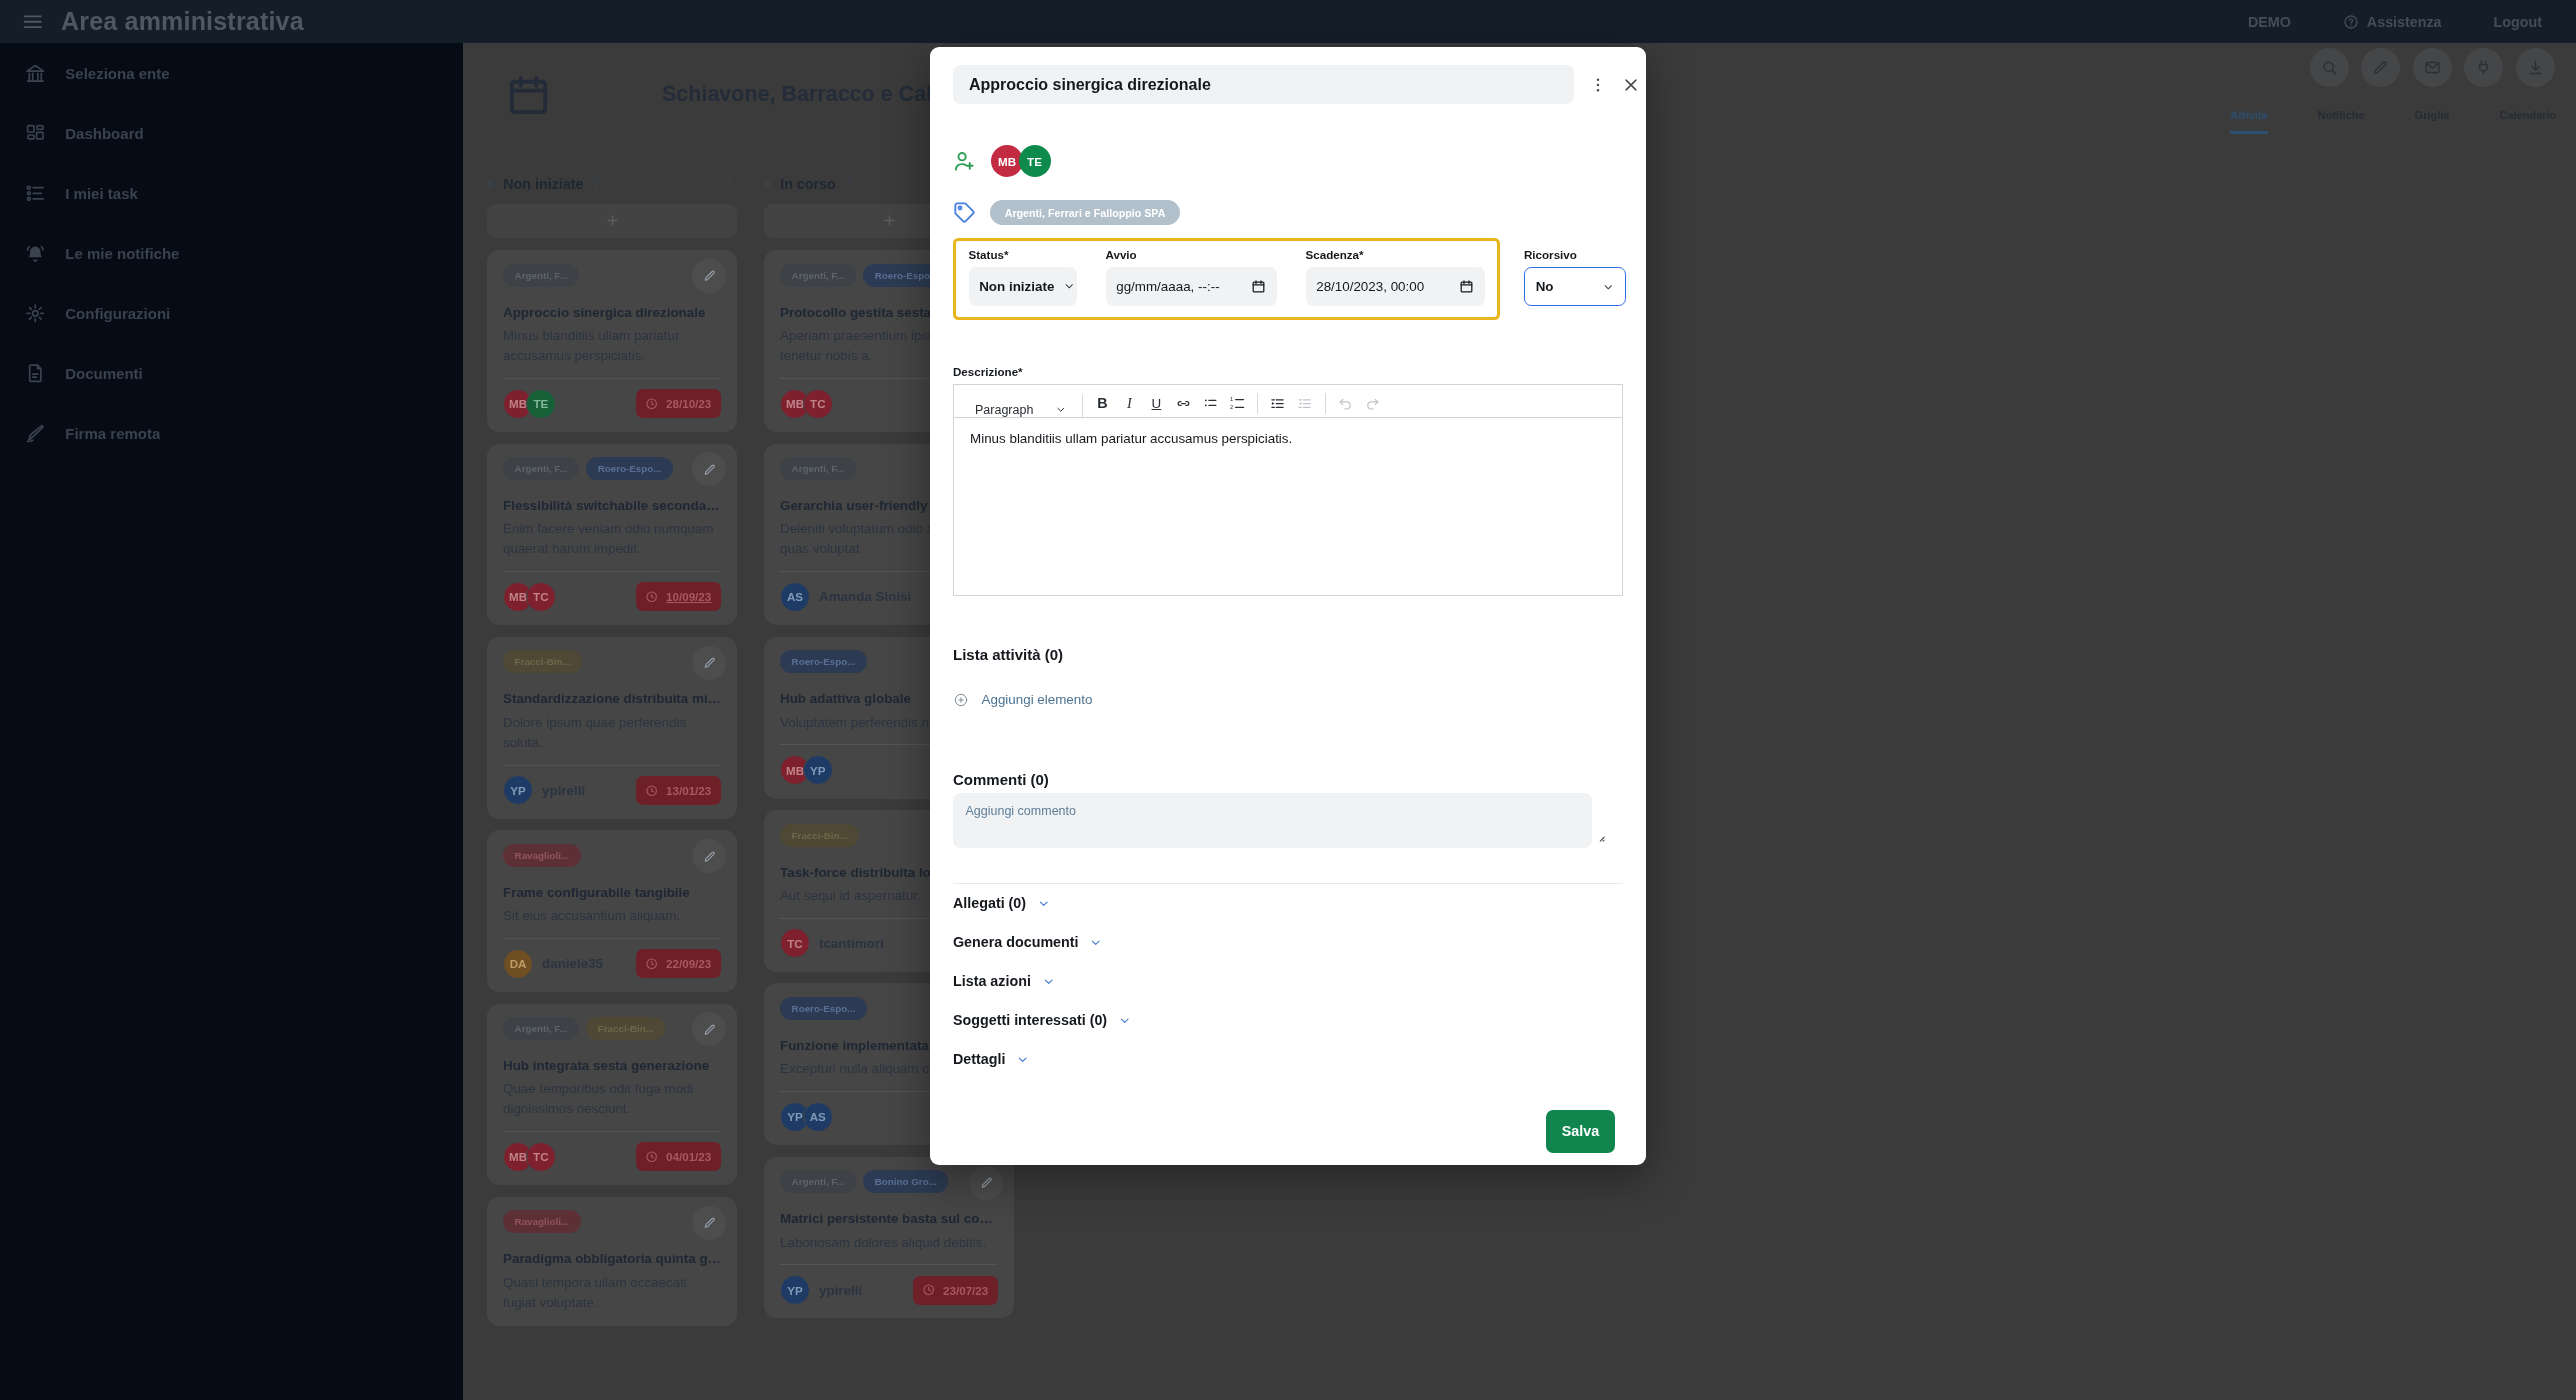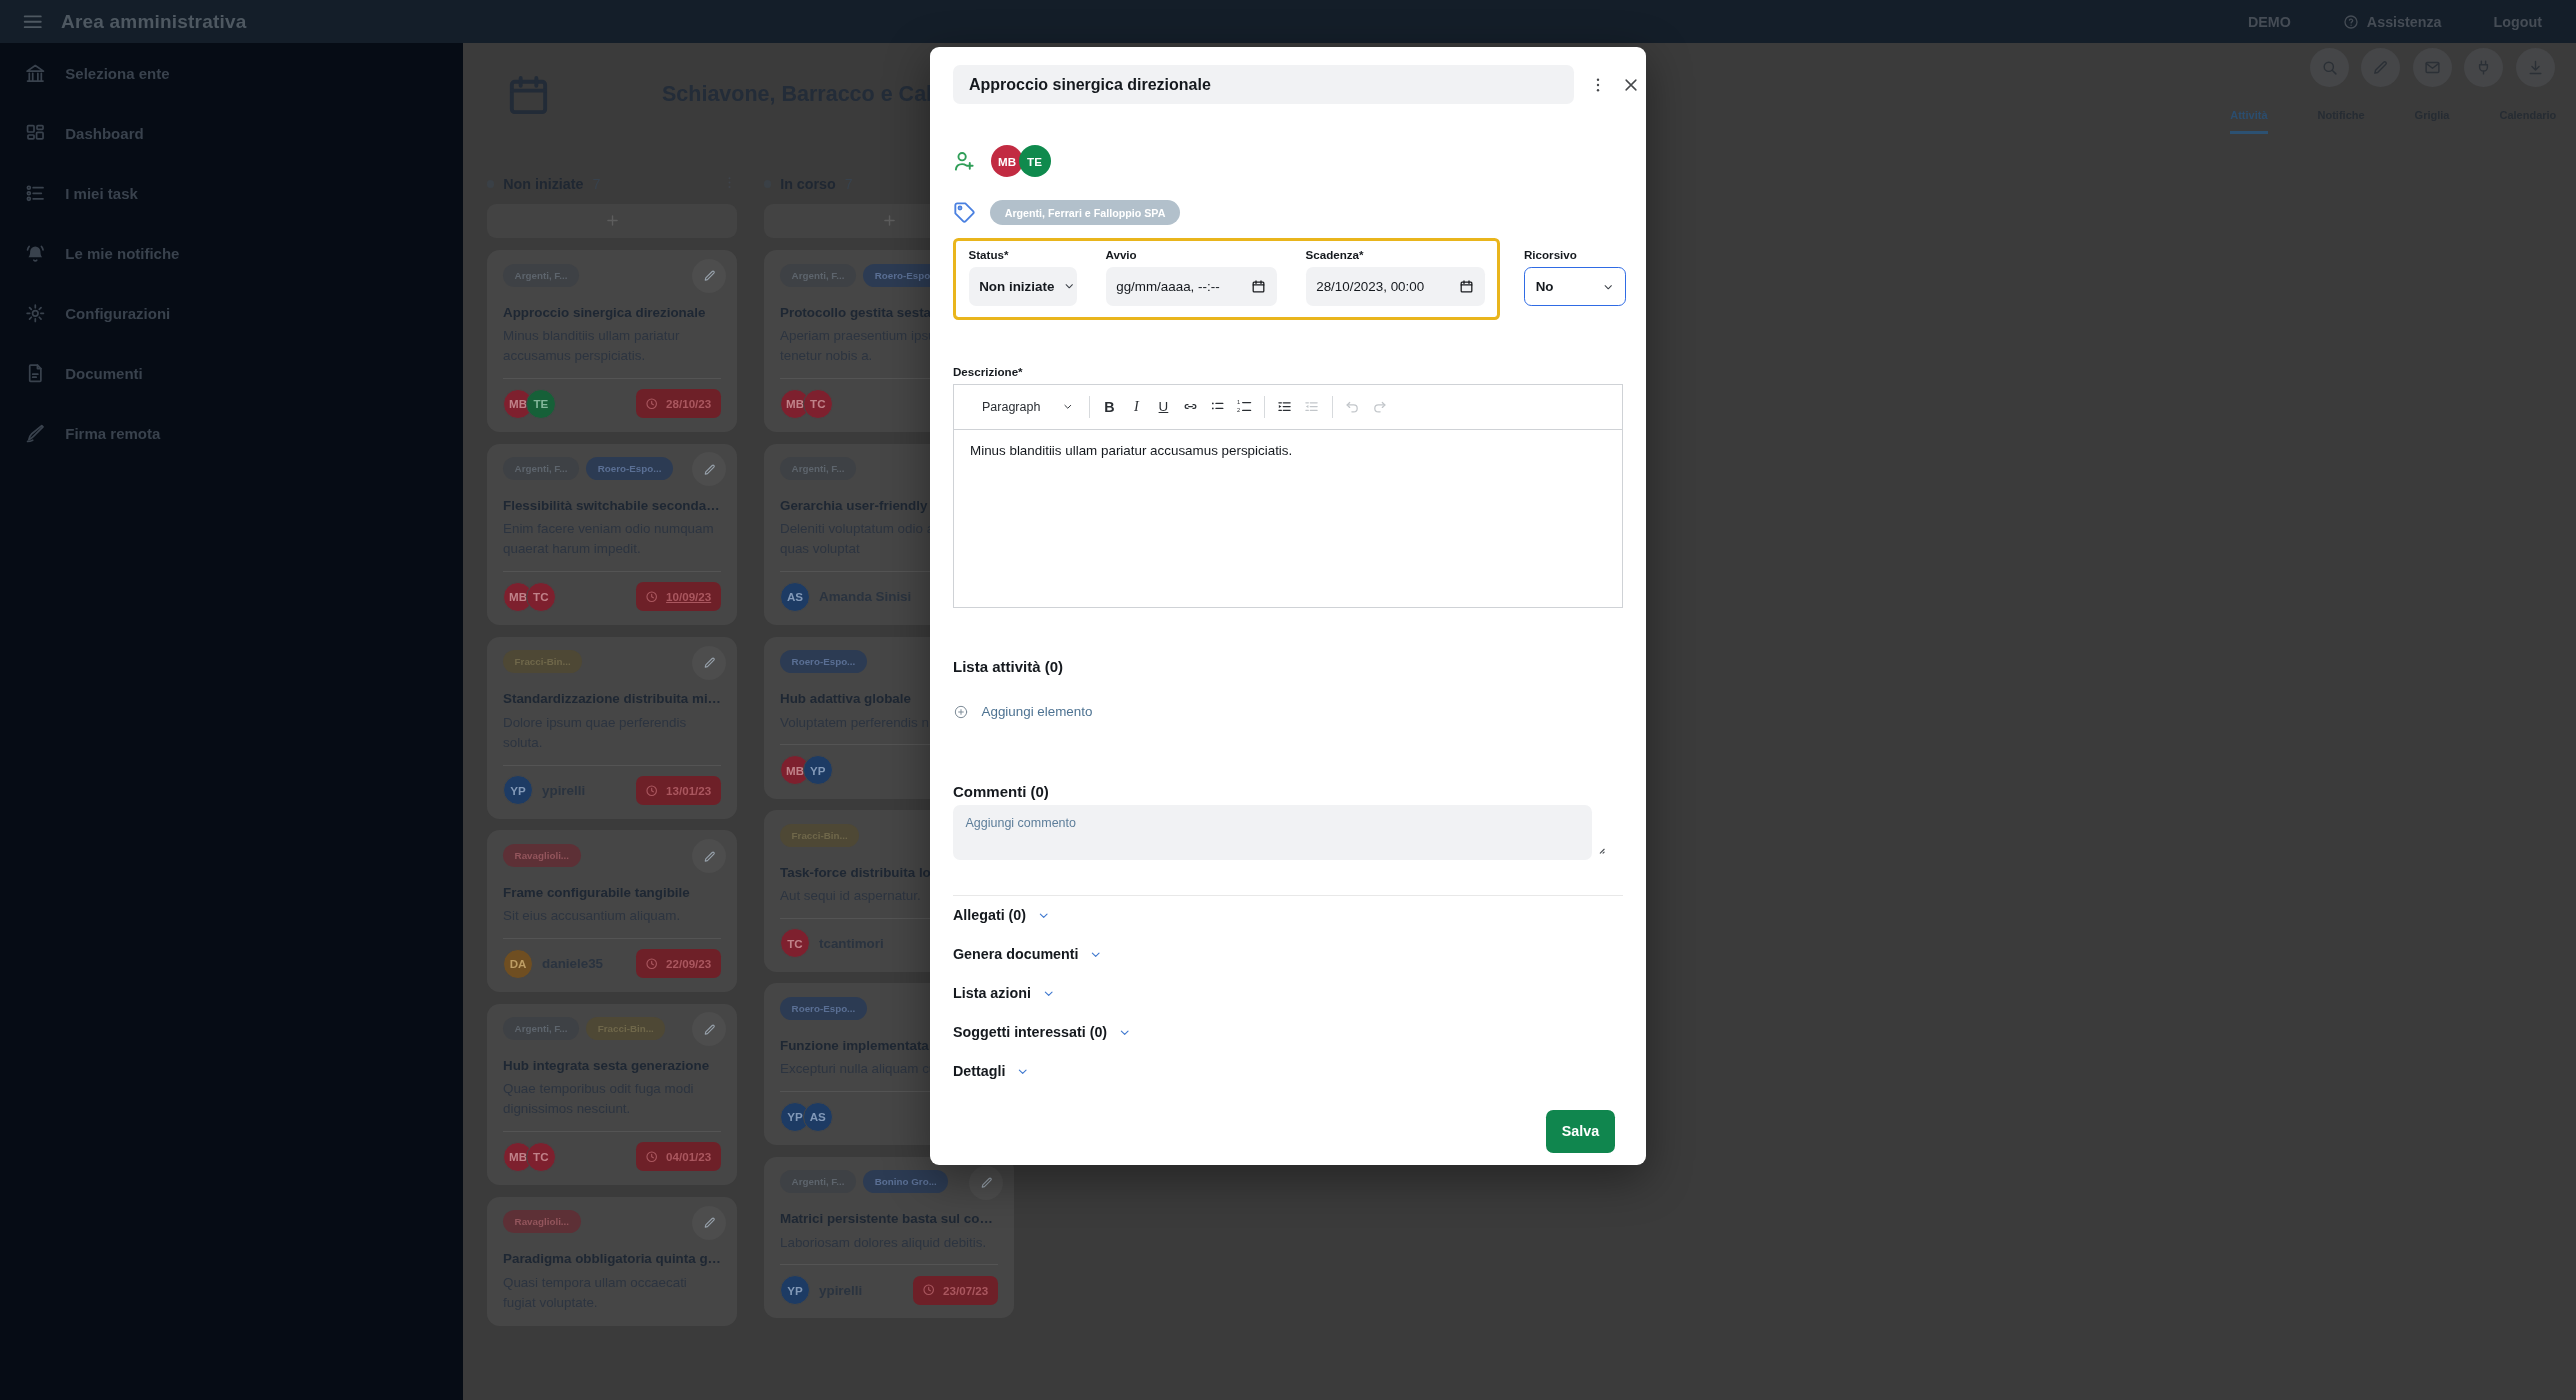--- a/index.html
+++ b/index.html
@@ -4,21 +4,21 @@
 <style>
   html,body{margin:0;padding:0;background:#3b3b3b;}
   body{width:2576px;height:1401px;overflow:hidden;font-family:"Liberation Sans",sans-serif;}
   .stage{position:relative;width:2576px;height:1401px;overflow:hidden;background:#3b3b3b;}
   .i{display:inline-flex;align-items:center;justify-content:center;}
   .i svg{width:1em;height:1em;}
 
   
   .topbar{position:absolute;left:0;top:0;right:0;height:43px;background:#141e29;display:flex;align-items:center;padding:0 21.5px;gap:18px;box-sizing:border-box;z-index:2;}
   .burger{font-size:21.5px;color:#4e5861;cursor:pointer;background:none;border:none;padding:0;display:inline-flex;}
-  .topbar-title{color:#4e5861;font-size:19px;font-weight:bold;letter-spacing:0.2px;}
+  .topbar-title{color:#4e5861;font-size:25px;font-weight:bold;letter-spacing:0.2px;}
   .topbar-right{margin-left:auto;display:flex;align-items:center;gap:52px;padding-right:12.5px;}
   .topbar-link{display:flex;align-items:center;gap:8px;color:#454c55;font-size:14.3px;font-weight:bold;cursor:pointer;}
   .topbar-link .i{font-size:16px;color:#454c55;}
 
   
   .sidebar{position:absolute;left:0;top:43px;bottom:0;width:463px;background:#060c15;z-index:2;}
   .side-item{display:flex;align-items:center;gap:19.7px;height:60px;padding:0 25px;color:#39424d;font-size:15px;font-weight:600;cursor:pointer;}
   .side-item .i{font-size:20.6px;color:#39424d;}
 
   
@@ -76,21 +76,21 @@
   .fbox.sel .val{font-weight:600;}
   .fbox .i{font-size:12.5px;color:#3a3f46;flex:none;}
   .fbox .i.cal{font-size:15px;color:#17191c;}
   .w-status{width:108px;}
   .w-avvio{width:171px;}
   .w-scad{width:179px;}
   .f-ric{margin-left:24px;padding-top:10.7px;}
   .fbox.ric{width:102px;background:#fff;border:1.8px solid #2f6be4;}
   .m-desc{margin-top:45px;}
   .m-label{display:block;font-size:11.6px;font-weight:bold;color:#15191e;}
-  .toolbar{margin-top:6.3px;border:0.9px solid #cfd2d6;height:46px;display:flex;align-items:center;padding:0 19px;box-sizing:border-box;}
+  .toolbar{margin-top:6.3px;border:0.9px solid #cfd2d6;height:34px;display:flex;align-items:flex-end;padding:0 12px;box-sizing:border-box;}
   .tb-para{display:flex;align-items:center;gap:21.5px;font-size:12.5px;color:#2a2e33;padding:0 9px;cursor:pointer;}
   .tb-para .i{font-size:11.6px;}
   .tb-sep{width:0.9px;height:21.5px;background:#d7dadd;margin:0 6.3px;flex:none;}
   .tb-btns{display:flex;align-items:center;}
   .tb-btn{width:27px;height:27px;display:flex;align-items:center;justify-content:center;color:#2a2e33;font-size:14.3px;cursor:pointer;}
   .tb-btn .i{font-size:15px;}
   .tb-btn.disabled{color:#c2c6ca;cursor:default;}
   .tb-btn b{font-size:14.3px;}
   .tb-btn i{font-family:"Liberation Serif",serif;font-size:14.3px;}
   .tb-btn u{font-size:13.4px;}

